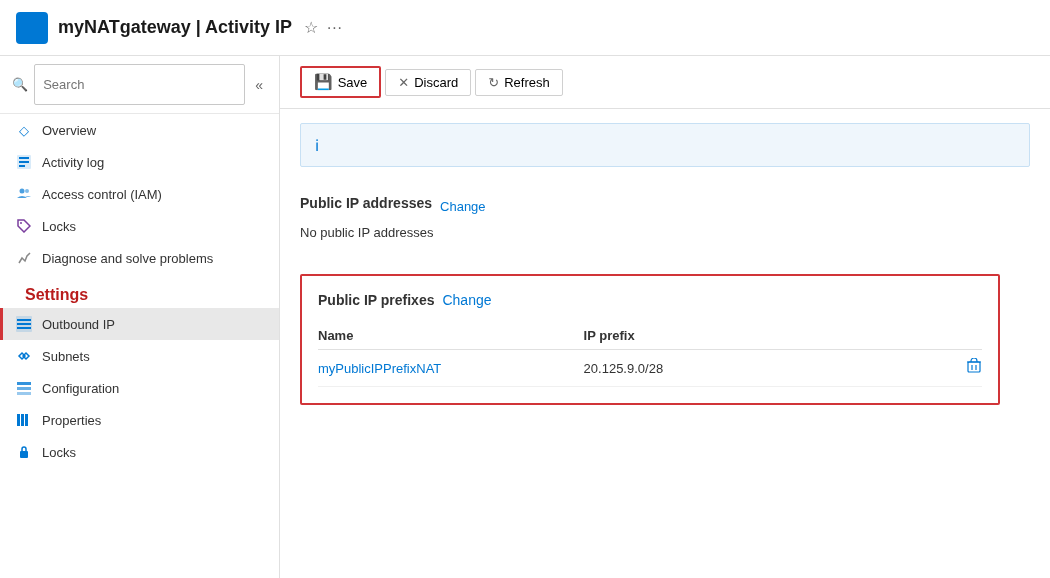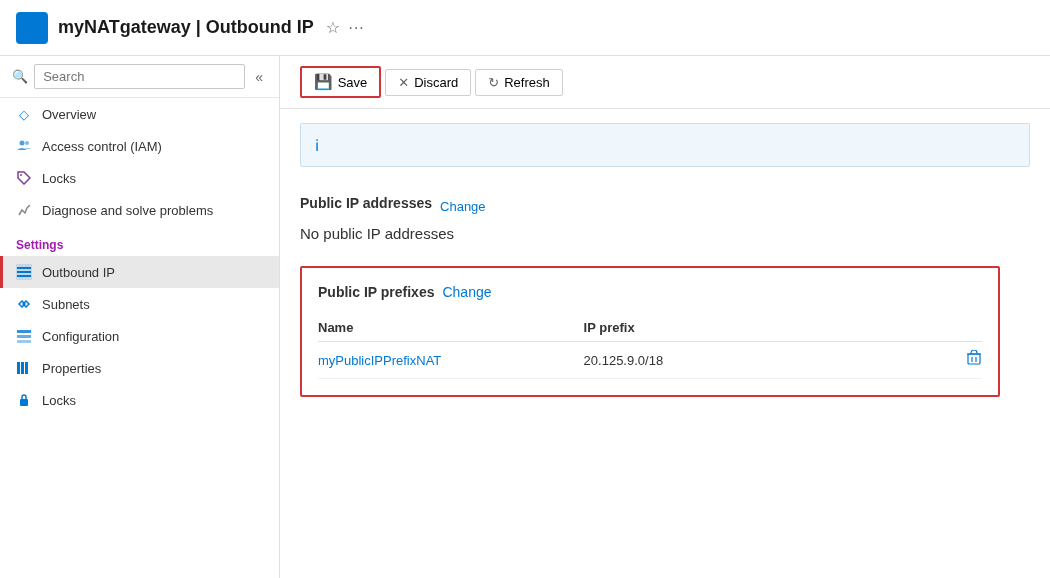--- a/index.html
+++ b/index.html
@@ -16,44 +16,44 @@
     .header-actions { display: flex; align-items: center; margin-left: 12px; gap: 8px; }
     .star-btn { background: none; border: none; cursor: pointer; font-size: 16px; color: #666; }
     .dots-btn { background: none; border: none; cursor: pointer; font-size: 16px; color: #666; }
 
     
     .main-layout { display: flex; flex: 1; overflow: hidden; }
 
     
     .sidebar { width: 280px; min-width: 280px; border-right: 1px solid #e0e0e0; display: flex; flex-direction: column; overflow-y: auto; background: #fff; }
     .search-bar { padding: 8px 12px; border-bottom: 1px solid #e8e8e8; display: flex; align-items: center; gap: 6px; }
-    .search-bar input { border: 1px solid #c8c8c8; border-radius: 2px; padding: 4px 8px; width: 100%; font-size: 13px; }
+    .search-bar input { border: 1px solid #c8c8c8; border-radius: 2px; padding: 12px 8px; width: 100%; font-size: 13px; }
     .collapse-btn { background: none; border: none; cursor: pointer; color: #666; font-size: 14px; padding: 0 4px; }
 
     .nav-item { display: flex; align-items: center; padding: 8px 16px; cursor: pointer; gap: 10px; color: #333; }
     .nav-icon { width: 16px; height: 16px; display: flex; align-items: center; justify-content: center; flex-shrink: 0; }
 
-    .section-header { padding: 12px 16px 4px 16px; font-size: 12px; font-weight: 600; color: #a21caf; }
+    .section-header { padding: 12px 16px 4px 25px; font-size: 16px; font-weight: 600; color: #b91c1c; }
 
     
     .content { flex: 1; overflow-y: auto; padding: 0; }
     .toolbar { display: flex; align-items: center; padding: 10px 20px; gap: 4px; border-bottom: 1px solid #e0e0e0; }
     .toolbar-btn { display: flex; align-items: center; gap: 5px; padding: 5px 12px; border: 1px solid #d0d0d0; background: #fff; cursor: pointer; font-size: 13px; border-radius: 2px; }
     .toolbar-btn.save-btn { border: 2px solid #d13438; }
 
     .info-banner { display: flex; align-items: center; gap: 10px; margin: 14px 20px; padding: 10px 14px; background: #eff6fc; border: 1px solid #c7e0f4; border-radius: 2px; font-size: 13px; color: #333; }
     .info-icon { color: #0078d4; font-size: 16px; }
 
     .content-body { padding: 14px 20px; }
     .description { font-size: 13px; color: #333; line-height: 1.5; margin-bottom: 16px; max-width: 660px; }
     .description a { color: #0078d4; text-decoration: none; }
 
     .section-label { font-size: 14px; font-weight: 600; margin-bottom: 6px; }
     .change-link { color: #0078d4; cursor: pointer; text-decoration: none; margin-left: 8px; font-weight: 400; }
-    .no-items { font-size: 15px; color: #333; margin-bottom: 24px; }
+    .no-items { font-size: 13px; color: #333; margin-bottom: 34px; }
 
     .prefixes-box { border: 2px solid #d13438; border-radius: 2px; padding: 16px; max-width: 700px; margin-top: 10px; }
     .prefixes-header { font-size: 14px; font-weight: 600; margin-bottom: 14px; }
     .prefixes-table { width: 100%; border-collapse: collapse; }
     .prefixes-table th { text-align: left; font-weight: 600; font-size: 13px; padding: 6px 0; border-bottom: 1px solid #e0e0e0; }
     .prefixes-table td { padding: 8px 0; font-size: 13px; border-bottom: 1px solid #f0f0f0; }
     .prefixes-table td a { color: #0078d4; text-decoration: none; }
     .col-name { width: 40%; }
     .col-prefix { width: 40%; }
     .col-action { width: 20%; text-align: right; }
@@ -84,40 +84,51 @@
         <span style="height:4px;"></span>
       <span style="height:4px;"></span>
         <span style="height:4px;"></span>
         <span style="height:4px;"></span>
       <span style="height:4px;"></span>
         <span style="height:4px;"></span>
         <span style="height:4px;"></span>
     </div>
   </div>
   <div class="header-title">
-    <span class="header-title-main">myNATgateway | Outbound IP</span>
+    <span class="header-title-main">myNATgateway | Activity IP</span>
   </div>
   <div class="header-actions">
     <button class="star-btn">☆</button>
     <button class="dots-btn">···</button>
   </div>
 </div>
 
 <div class="main-layout">
 
   <div class="sidebar">
     <div class="search-bar">
       <span style="color:#666; font-size:13px;">🔍</span>
       <input type="text" placeholder="Search" style="">
       <button class="collapse-btn">«</button>
     </div>
 
     <div class="nav-item">
       <span class="nav-icon icon-overview">◇</span>
       <span>Overview</span>
+    </div>
+    <div class="nav-item">
+      <span class="nav-icon icon-activity">
+        <svg width="14" height="14" viewBox="0 0 14 14">
+            <rect x="0" y="0" width="14" height="14" rx="1" fill="#0078d4" opacity="0.15"></rect>
+            <rect x="2" y="2" width="10" height="2" fill="#0078d4"></rect>
+            <rect x="2" y="6" width="10" height="2" fill="#0078d4"></rect>
+            <rect x="2" y="10" width="6" height="2" fill="#0078d4"></rect>
+          </svg>
+      </span>
+      <span>Activity log</span>
     </div>
     <div class="nav-item">
       <span class="nav-icon icon-iam">
         <svg width="14" height="14" viewBox="0 0 14 14">
             <circle cx="5" cy="4" r="2.5" fill="#0078d4" opacity="0.7"></circle>
             <circle cx="10" cy="4" r="2" fill="#0078d4" opacity="0.5"></circle>
             <path d="M0 11 Q5 7 10 11" fill="#0078d4" opacity="0.7"></path>
             <path d="M8 10 Q11 8 14 10" fill="#0078d4" opacity="0.5"></path>
           </svg>
       </span>
@@ -236,21 +247,21 @@
               <th class="col-name">Name</th>
               <th class="col-prefix">IP prefix</th>
               <th class="col-action"></th>
             </tr>
           </thead>
           <tbody>
             <tr>
               <td class="col-name">
                 <a>myPublicIPPrefixNAT</a>
               </td>
-              <td class="col-prefix">20.125.9.0/18</td>
+              <td class="col-prefix">20.125.9.0/28</td>
               <td class="col-action">
                 <button style="background:none; border:none; cursor:pointer;">
                   <span class="delete-icon">
                     <svg width="16" height="16" viewBox="0 0 16 16">
                         <rect x="2" y="4" width="12" height="10" rx="1" fill="none" stroke="#0078d4" stroke-width="1.2"></rect>
                         <path d="M5 4 V3 A1 1 0 0 1 11 3 V4" fill="none" stroke="#0078d4" stroke-width="1.2"></path>
                         <line x1="1" y1="4" x2="15" y2="4" stroke="#0078d4" stroke-width="1.2"></line>
                         <line x1="6" y1="7" x2="6" y2="12" stroke="#0078d4" stroke-width="1.2"></line>
                         <line x1="10" y1="7" x2="10" y2="12" stroke="#0078d4" stroke-width="1.2"></line>
                       </svg>

